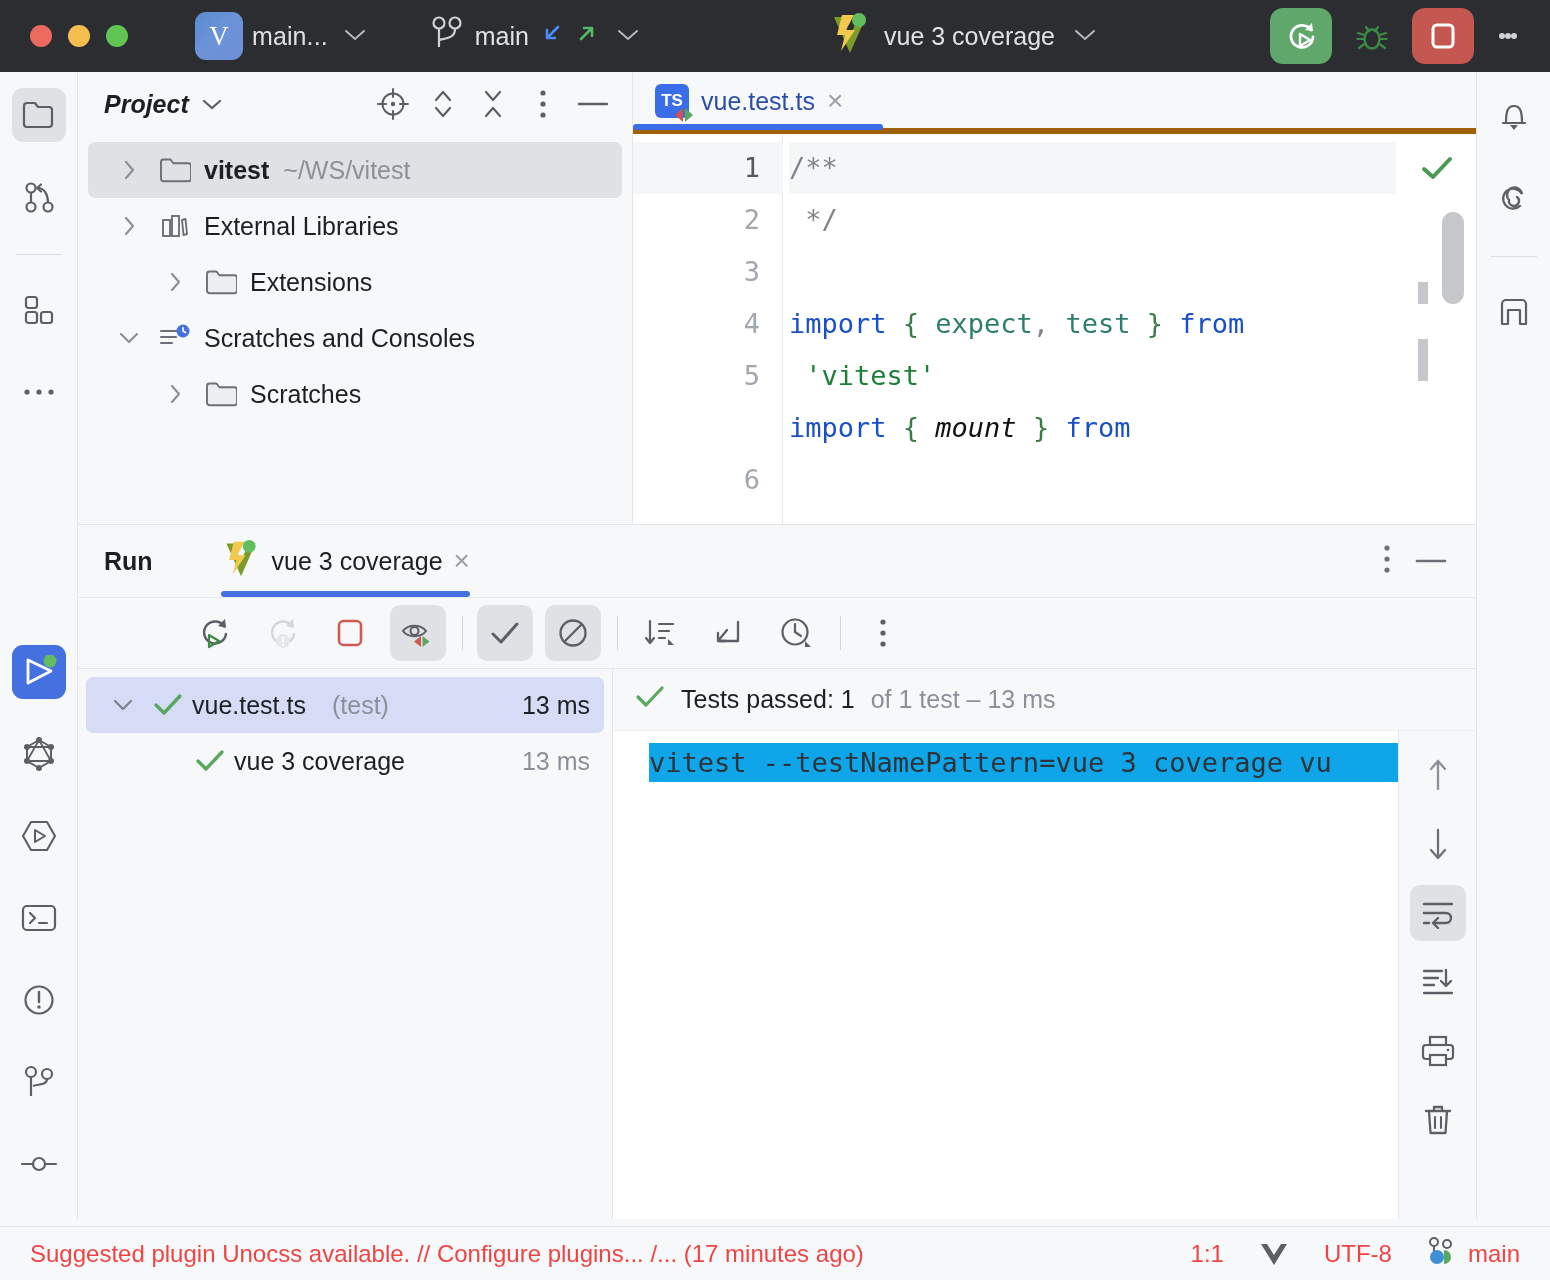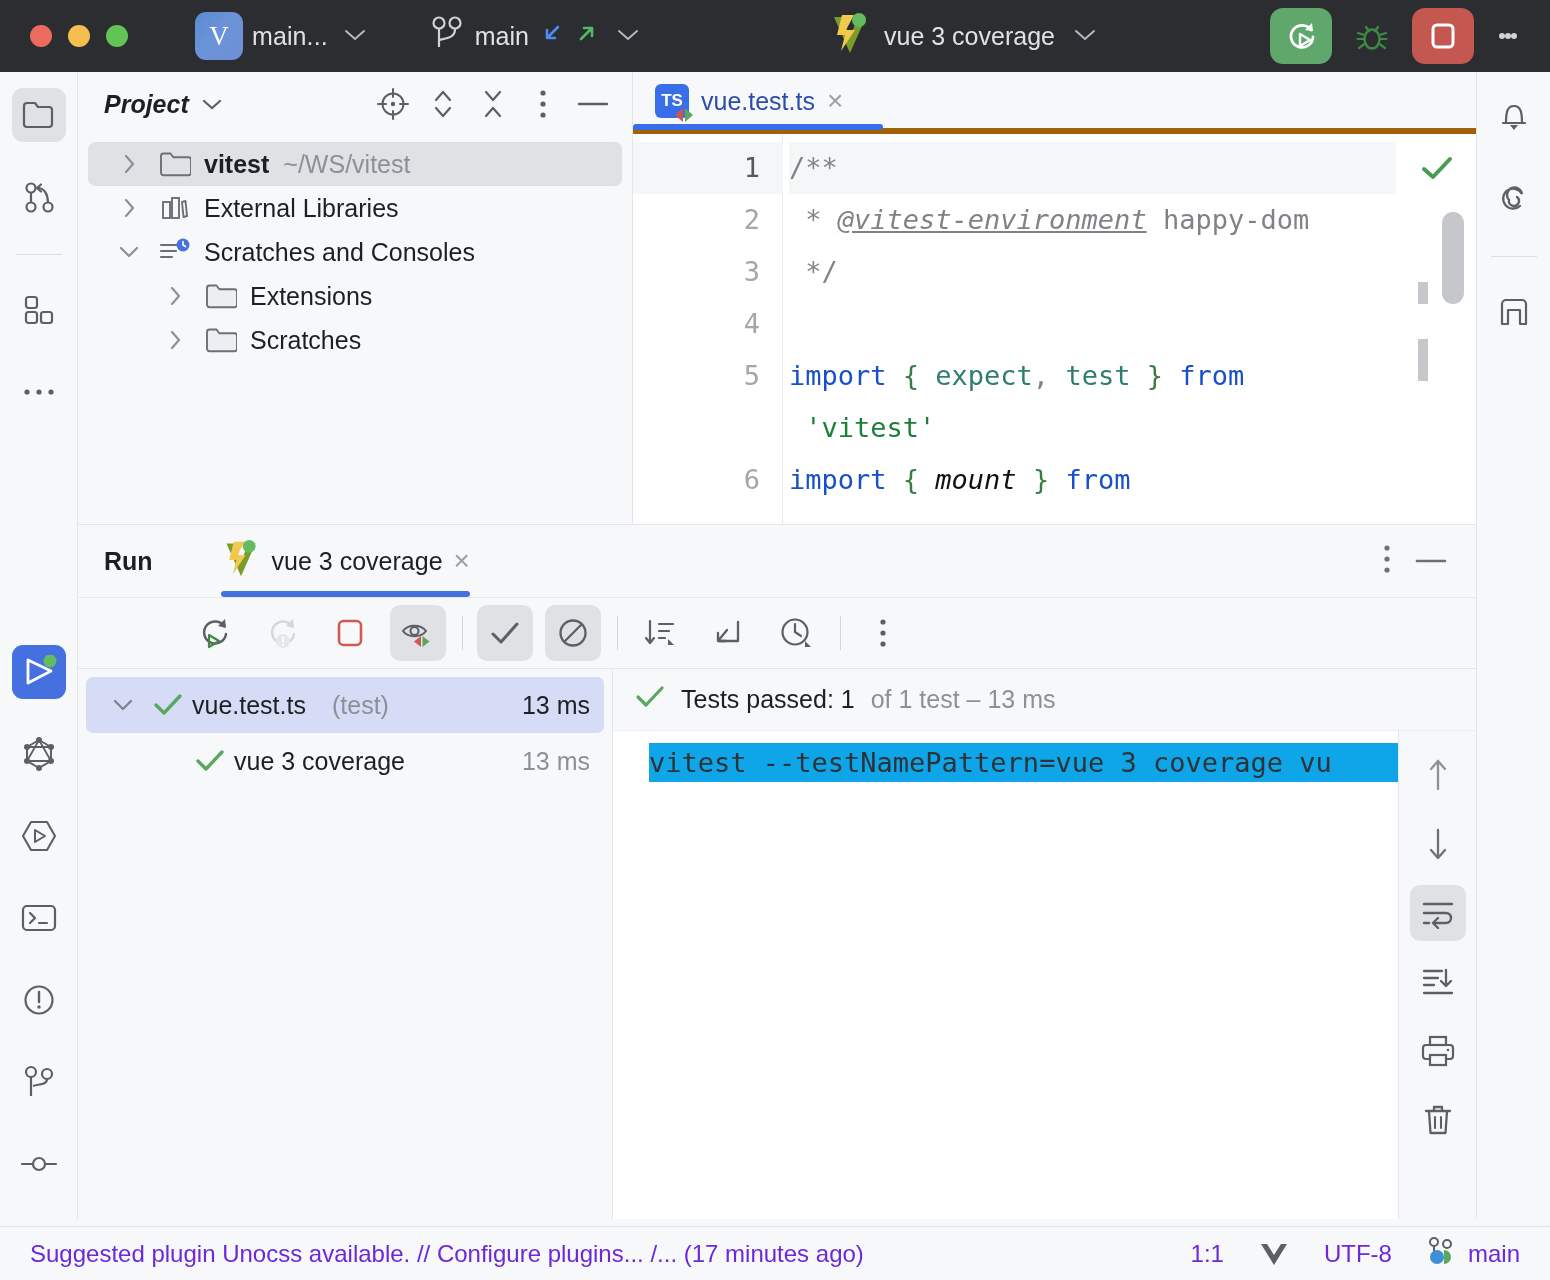--- a/index.html
+++ b/index.html
@@ -73,21 +73,21 @@
   .main-area { flex: 1 1 auto; display: flex; flex-direction: column; min-width: 0; }
   .top-split { flex: 0 0 452px; display: flex; min-height: 0; }
 
   
   .project-panel { width: 555px; flex: 0 0 555px; background: #f7f8fa; border-right: 1px solid #e3e5e9; display: flex; flex-direction: column; }
   .pp-header { height: 64px; display: flex; align-items: center; padding: 0 16px 0 26px; gap: 0; font-style: italic; }
   .pp-title { font-size: 25px; font-weight: bold; color: #1c1f23; }
   .pp-tool { width: 46px; height: 46px; display: flex; align-items: center; justify-content: center; }
   .pp-tools { display: flex; align-items: center; margin-left: auto; gap: 4px; }
   .pp-tree { padding-top: 6px; font-size: 25px; color: #1c1f23; }
-  .trow { height: 44px; display: flex; align-items: center; gap: 0; padding-left: 18px; border-radius: 7px; margin: 0 10px; }
+  .trow { height: 56px; display: flex; align-items: center; gap: 0; padding-left: 18px; border-radius: 7px; margin: 0 10px; }
   .trow.sel { background: #dfe1e5; }
   .tarrow { width: 46px; display: flex; align-items: center; justify-content: center; flex: 0 0 46px; }
   .ticon { width: 46px; display: flex; align-items: center; justify-content: center; flex: 0 0 46px; }
   .tlabel { margin-left: 6px; }
   .tlabel.bold { font-weight: bold; }
   .tpath { color: #8c9099; margin-left: 14px; }
   .indent-1 { padding-left: 64px; }
 
   
   .editor-panel { flex: 1 1 auto; background: #ffffff; display: flex; flex-direction: column; min-width: 0; position: relative; }
@@ -146,21 +146,21 @@
   .console-status { height: 62px; background: #f7f8fa; display: flex; align-items: center; gap: 16px; padding-left: 22px; font-size: 25px; color: #1c1f23; border-bottom: 1px solid #eceef1; }
   .cs-dim { color: #8c9099; }
   .console-body { flex: 1 1 auto; background: #ffffff; display: flex; min-height: 0; position: relative; }
   .console-text { flex: 1 1 auto; padding-top: 12px; padding-left: 36px; font-family: "DejaVu Sans Mono", monospace; font-size: 27px; color: #2f3338; overflow: hidden; min-width: 0;}
   .cmdline { background: #0ea5e9; display: inline-block; white-space: pre; padding: 4px 0; width: 100%; }
   .console-side { width: 78px; flex: 0 0 78px; border-left: 1px solid #e3e5e9; background: #f7f8fa; display: flex; flex-direction: column; align-items: center; padding-top: 16px; }
   .cbtn { width: 56px; height: 56px; border-radius: 10px; display: flex; align-items: center; justify-content: center; margin-bottom: 13px; }
   .cbtn.on { background: #dfe1e5; }
 
   
-  .statusbar { height: 54px; flex: 0 0 54px; background: #f7f8fa; display: flex; align-items: center; border-top: 1px solid #e3e5e9; font-size: 24px; color: #6d28d9; margin-top: 7px; }
+  .statusbar { height: 54px; flex: 0 0 54px; background: #f7f8fa; display: flex; align-items: center; border-top: 1px solid #e3e5e9; font-size: 24px; color: #ef4444; margin-top: 7px; }
   .sb-msg { margin-left: 30px; }
   .sb-right { margin-left: auto; display: flex; align-items: center; gap: 34px; padding-right: 30px; }
   .sb-item { display: flex; align-items: center; gap: 10px; }
 </style>
 </head>
 <body>
 
 <div id="app">
 
   <div class="titlebar">
@@ -414,48 +414,48 @@
               <span class="ticon">
                 <svg width="30" height="28" viewBox="0 0 30 28">
                   <rect x="3" y="8" width="7" height="16" stroke="#6b7078" stroke-width="1.9" fill="none"></rect>
                   <rect x="12" y="4" width="7" height="20" stroke="#6b7078" stroke-width="1.9" fill="none"></rect>
                   <path d="M22 8 L25.5 7 L27 22 L23.5 23 Z" stroke="#6b7078" stroke-width="1.9" fill="none" stroke-linejoin="round"></path>
                 </svg>
               </span>
               <span class="tlabel">External Libraries</span>
             </div>
 
+            <div class="trow indent-1">
+              <span class="tarrow">
+                <svg width="16" height="26" viewBox="0 0 16 26">
+                    <path d="M5 5 L12 13 L5 21" stroke="#8c9099" stroke-width="2.2" fill="none" stroke-linecap="round" stroke-linejoin="round"></path>
+                  </svg>
+              </span>
+              <span class="ticon">
+                <svg width="32" height="28" viewBox="0 0 32 28">
+                    <path d="M2 6 a2.5 2.5 0 0 1 2.5-2.5 h7 l2.8 3.7 h15.2 a2.5 2.5 0 0 1 2.5 2.5 v13 a2.5 2.5 0 0 1-2.5 2.5 H4.5 A2.5 2.5 0 0 1 2 22.7 Z" stroke="#6b7078" stroke-width="1.9" fill="#eceef1" stroke-linejoin="round"></path>
+                  </svg>
+              </span>
+              <span class="tlabel">Extensions</span>
+            </div>
+
             <div class="trow">
               <span class="tarrow">
                 <svg width="26" height="18" viewBox="0 0 26 18">
                     <path d="M5 5 L13 13 L21 5" stroke="#8c9099" stroke-width="2.2" fill="none" stroke-linecap="round" stroke-linejoin="round"></path>
                   </svg>
               </span>
               <span class="ticon">
                 <svg width="34" height="28" viewBox="0 0 34 28">
                   <path d="M3 7 L22 7 M3 13 L18 13 M3 19 L14 19" stroke="#6b7078" stroke-width="2.1" stroke-linecap="round"></path>
                   <circle cx="25" cy="7" r="6.5" fill="#4571e0"></circle>
                   <path d="M25 3.5 L25 7 L27.5 8.5" stroke="#fff" stroke-width="1.6" fill="none" stroke-linecap="round"></path>
                 </svg>
               </span>
               <span class="tlabel">Scratches and Consoles</span>
-            </div>
-
-            <div class="trow indent-1">
-              <span class="tarrow">
-                <svg width="16" height="26" viewBox="0 0 16 26">
-                    <path d="M5 5 L12 13 L5 21" stroke="#8c9099" stroke-width="2.2" fill="none" stroke-linecap="round" stroke-linejoin="round"></path>
-                  </svg>
-              </span>
-              <span class="ticon">
-                <svg width="32" height="28" viewBox="0 0 32 28">
-                    <path d="M2 6 a2.5 2.5 0 0 1 2.5-2.5 h7 l2.8 3.7 h15.2 a2.5 2.5 0 0 1 2.5 2.5 v13 a2.5 2.5 0 0 1-2.5 2.5 H4.5 A2.5 2.5 0 0 1 2 22.7 Z" stroke="#6b7078" stroke-width="1.9" fill="#eceef1" stroke-linejoin="round"></path>
-                  </svg>
-              </span>
-              <span class="tlabel">Extensions</span>
             </div>
 
             <div class="trow indent-1">
               <span class="tarrow">
                 <svg width="16" height="26" viewBox="0 0 16 26">
                     <path d="M5 5 L12 13 L5 21" stroke="#8c9099" stroke-width="2.2" fill="none" stroke-linecap="round" stroke-linejoin="round"></path>
                   </svg>
               </span>
               <span class="ticon">
                 <svg width="32" height="28" viewBox="0 0 32 28">
@@ -487,21 +487,20 @@
               <div class="gline cur">1</div>
               <div class="gline">2</div>
               <div class="gline">3</div>
               <div class="gline">4</div>
               <div class="gline">5</div>
               <div class="gline"></div>
               <div class="gline">6</div>
             </div>
             <div class="code-area">
               <div class="cline cur"><span class="c-cm">/**</span></div>
-              <div class="cline"><span class="c-cm"> * </span><span class="c-cm-tag">@vitest-environment</span><span class="c-cm"> happy-dom</span></div>
               <div class="cline"><span class="c-cm"> */</span></div>
               <div class="cline"><span class="c-cm"></span></div>
               <div class="cline"><span class="c-kw">import </span><span class="c-brace">{</span><span class="c-fn"> expect</span><span class="c-cm">,</span><span class="c-fn"> test </span><span class="c-brace">}</span><span class="c-kw"> from</span></div>
               <div class="cline"><span class="c-str"> 'vitest'</span></div>
               <div class="cline"><span class="c-kw">import </span><span class="c-brace">{</span><span class="c-cm"> </span><span class="c-var">mount</span><span class="c-cm"> </span><span class="c-brace">}</span><span class="c-kw"> from</span></div>
             </div>
             <div class="ed-right-gutter">
               <div class="insp-chip">
                 <svg width="36" height="28" viewBox="0 0 36 28">
                     <path d="M5 15 L14 23 L31 5" stroke="#4a9b52" stroke-width="4" fill="none" stroke-linecap="round" stroke-linejoin="round"></path>

